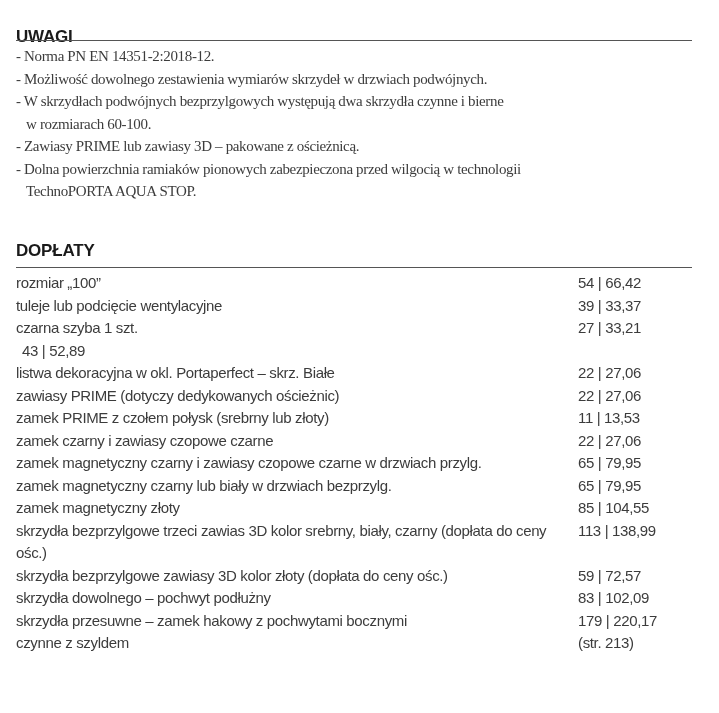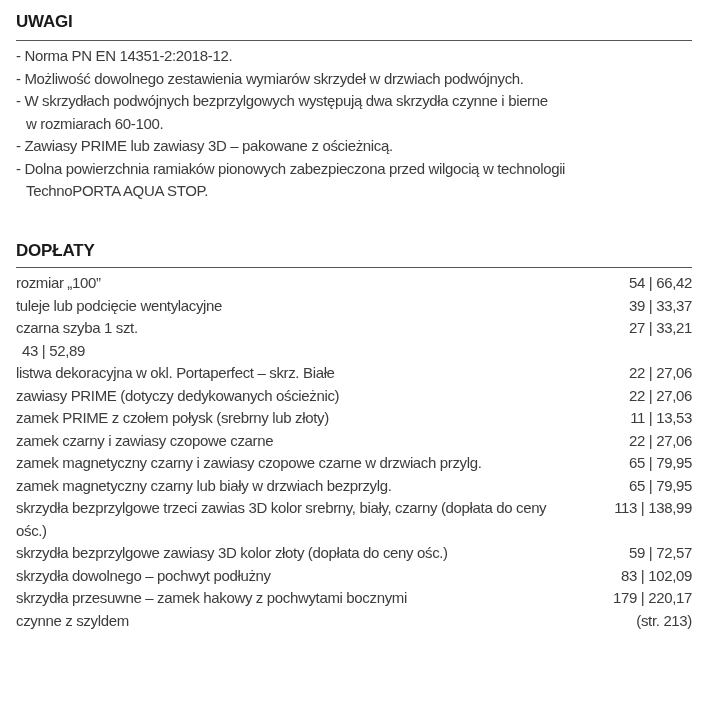--- a/index.html
+++ b/index.html
@@ -30,41 +30,42 @@
       margin: 0;
       padding: 0;
     }
     .section-rule {
       height: 0;
       border-top: 1.5px solid #555555;
       margin: 0;
     }
     #uwagi-title {
       position: absolute;
-      top: 12px;
+      top: 27px;
       left: 0;
     }
     #uwagi-rule {
       position: absolute;
       top: 40px;
       left: 0;
       width: 676px;
     }
     .notes {
       position: absolute;
       top: 45px;
       left: 0;
       width: 676px;
       font-size: 15px;
       line-height: 22.5px;
       letter-spacing: -0.35px;
       color: #3c3c3c;
     }
     .note {
       white-space: nowrap;
+      font-family: Liberation Serif, serif;
     }
     .note .cont {
       display: block;
       padding-left: 10px;
     }
     #doplaty-title {
       position: absolute;
       top: 241px;
       left: 0;
     }
@@ -79,21 +80,21 @@
       top: 272px;
       left: 0;
       width: 676px;
       font-size: 15px;
       line-height: 22.5px;
       letter-spacing: -0.35px;
       color: #3c3c3c;
     }
     .row {
       display: flex;
-      justify-content: space-between;
+      justify-content: flex-start;
       align-items: flex-start;
     }
     .row .label {
       flex: 1 1 auto;
       white-space: normal;
       max-width: 556px;
     }
     .row .price {
       flex: 0 0 auto;
       text-align: right;
@@ -166,20 +167,24 @@
     </div>
     <div class="row">
       <span class="label">zamek magnetyczny czarny i zawiasy czopowe czarne w drzwiach przylg.</span>
       <span class="price">65 | 79,95</span>
     </div>
     <div class="row">
       <span class="label">zamek magnetyczny czarny lub biały w drzwiach bezprzylg.</span>
       <span class="price">65 | 79,95</span>
     </div>
     <div class="row">
+      <span class="label">zamek magnetyczny złoty</span>
+      <span class="price">85 | 104,55</span>
+    </div>
+    <div class="row">
       <span class="label">skrzydła bezprzylgowe trzeci zawias 3D kolor srebrny, biały, czarny  (dopłata do ceny ośc.)</span>
       <span class="price">113 | 138,99</span>
     </div>
     <div class="row">
       <span class="label">skrzydła bezprzylgowe zawiasy 3D kolor złoty (dopłata do ceny ośc.)</span>
       <span class="price">59 | 72,57</span>
     </div>
     <div class="row">
       <span class="label">skrzydła dowolnego – pochwyt podłużny</span>
       <span class="price">83 | 102,09</span>

